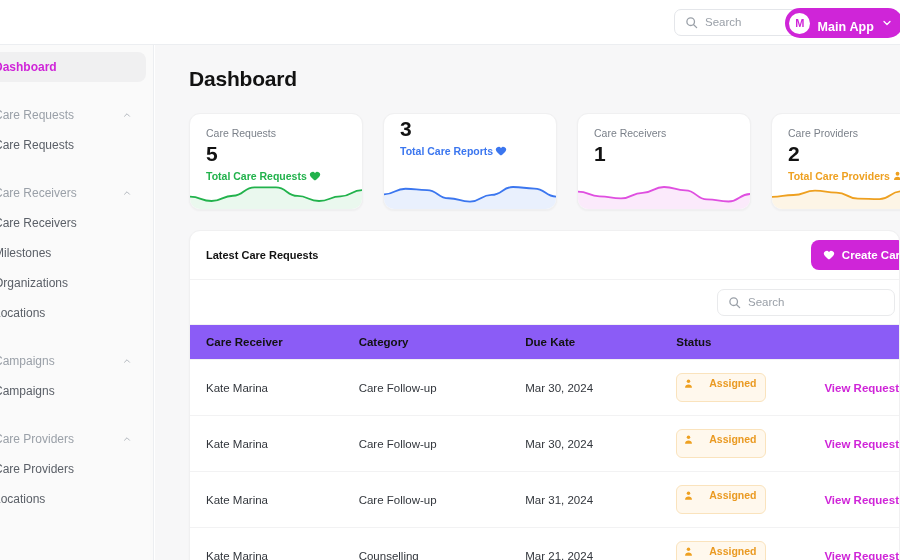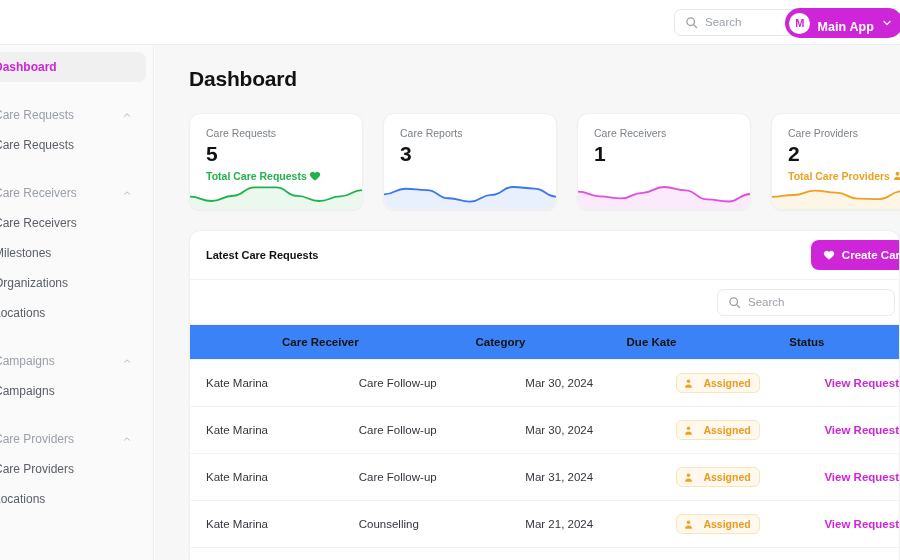--- a/index.html
+++ b/index.html
@@ -106,38 +106,38 @@
     height: 44px; display: flex; align-items: center; justify-content: flex-end;
     padding-right: 4px;
   }
   .tbl-search {
     width: 178px; height: 27px; border: 1px solid #e9eaec; border-radius: 7px;
     display: flex; align-items: center; gap: 7px; padding: 0 10px;
   }
   .tbl-search .ph { font-size: 11.5px; color: #9aa0a8; }
   table { width: 100%; border-collapse: collapse; }
   thead th {
-    text-align: right; font-size: 11.5px; font-weight: 700; color: #121212;
+    text-align: left; font-size: 11.5px; font-weight: 700; color: #121212;
     padding: 11px 0 11px 0; border-top: 1px solid #f2f2f3;
-    border-bottom: 1px solid #f2f2f3; background: #3b82f6;
+    border-bottom: 1px solid #f2f2f3; background: #8b5cf6;
   }
   tbody td {
     font-size: 11.5px; color: #32363c; padding: 13px 0;
     border-bottom: 1px solid #f2f2f3;
   }
   .c1 { width: 172px; padding-left: 16px !important; }
   .c2 { width: 170px; }
   .c3 { width: 155px; }
   .c4 { width: 150px; }
   .c5 { width: 64px; }
   .badge {
-    display: inline-flex; align-items: center; gap: 9px;
+    display: inline-flex; align-items: center; gap: 15px;
     background: #fff8ed; border: 1px solid #fae3bd; border-radius: 6px;
     color: #ea9a22; font-size: 10.5px; font-weight: 700;
-    padding: 3px 8px 3px 6px;
+    padding: 3px 8px 12px 6px;
   }
   .viewlink {
     color: #cf25d8; font-size: 11.5px; font-weight: 700; white-space: nowrap;
   }
 </style>
 </head>
 <body>
 
 <div id="app">
 
@@ -242,22 +242,27 @@
             <svg width="12" height="12" viewBox="0 0 24 24" fill="#22b24c">
               <path d="M12 21s-7.5-4.7-9.4-9A5.2 5.2 0 0 1 12 6.5 5.2 5.2 0 0 1 21.4 12c-1.9 4.3-9.4 9-9.4 9z"></path>
             </svg>
           </div>
           <svg class="spark" viewBox="0 0 176 26" preserveAspectRatio="none">
             <path d="M 0 13.6 C 11 13.6, 11 17.982664385550354, 22 17.982664385550354 C 33 17.982664385550354, 33 12.759863895084036, 44 12.759863895084036 C 55 12.759863895084036, 55 4.312523531411565, 66 4.312523531411565 C 77 4.312523531411565, 77 4.418223435973289, 88 4.418223435973289 C 99 4.418223435973289, 99 12.927173327273369, 110 12.927173327273369 C 121 12.927173327273369, 121 17.98459543709882, 132 17.98459543709882 C 143 17.98459543709882, 143 13.460925946306746, 154 13.460925946306746 C 165 13.460925946306746, 165 7.186564152418159, 176 7.186564152418159 L 176 26 L 0 26 Z" fill="#eaf8ee"></path>
             <path d="M 0 13.6 C 11 13.6, 11 17.982664385550354, 22 17.982664385550354 C 33 17.982664385550354, 33 12.759863895084036, 44 12.759863895084036 C 55 12.759863895084036, 55 4.312523531411565, 66 4.312523531411565 C 77 4.312523531411565, 77 4.418223435973289, 88 4.418223435973289 C 99 4.418223435973289, 99 12.927173327273369, 110 12.927173327273369 C 121 12.927173327273369, 121 17.98459543709882, 132 17.98459543709882 C 143 17.98459543709882, 143 13.460925946306746, 154 13.460925946306746 C 165 13.460925946306746, 165 7.186564152418159, 176 7.186564152418159" fill="none" stroke="#22b24c" stroke-width="1.8" stroke-linecap="round"></path>
           </svg>
         </div>
         <div class="card">
-          <div class="card-label">Care Reports</div>
           <div class="card-value">3</div>
+          <div class="card-foot">
+            <span style="color:#3b76ef">Total Care Reports</span>
+            <svg width="12" height="12" viewBox="0 0 24 24" fill="#3b76ef">
+              <path d="M12 21s-7.5-4.7-9.4-9A5.2 5.2 0 0 1 12 6.5 5.2 5.2 0 0 1 21.4 12c-1.9 4.3-9.4 9-9.4 9z"></path>
+            </svg>
+          </div>
           <svg class="spark" viewBox="0 0 176 26" preserveAspectRatio="none">
             <path d="M 0 11.40859253707913 C 11 11.40859253707913, 11 5.727770776394619, 22 5.727770776394619 C 33 5.727770776394619, 33 7.130611906385056, 44 7.130611906385056 C 55 7.130611906385056, 55 15.231192843057755, 66 15.231192843057755 C 77 15.231192843057755, 77 18.687022130069376, 88 18.687022130069376 C 99 18.687022130069376, 99 11.92409385101456, 110 11.92409385101456 C 121 11.92409385101456, 121 3.9766390232077176, 132 3.9766390232077176 C 143 3.9766390232077176, 143 5.533176196197612, 154 5.533176196197612 C 165 5.533176196197612, 165 13.546860768945844, 176 13.546860768945844 L 176 26 L 0 26 Z" fill="#e9f0fd"></path>
             <path d="M 0 11.40859253707913 C 11 11.40859253707913, 11 5.727770776394619, 22 5.727770776394619 C 33 5.727770776394619, 33 7.130611906385056, 44 7.130611906385056 C 55 7.130611906385056, 55 15.231192843057755, 66 15.231192843057755 C 77 15.231192843057755, 77 18.687022130069376, 88 18.687022130069376 C 99 18.687022130069376, 99 11.92409385101456, 110 11.92409385101456 C 121 11.92409385101456, 121 3.9766390232077176, 132 3.9766390232077176 C 143 3.9766390232077176, 143 5.533176196197612, 154 5.533176196197612 C 165 5.533176196197612, 165 13.546860768945844, 176 13.546860768945844" fill="none" stroke="#3b76ef" stroke-width="1.8" stroke-linecap="round"></path>
           </svg>
         </div>
         <div class="card">
           <div class="card-label">Care Receivers</div>
           <div class="card-value">1</div>
           <svg class="spark" viewBox="0 0 176 26" preserveAspectRatio="none">
             <path d="M 0 8.532130748407774 C 11 8.532130748407774, 11 13.308257547709436, 22 13.308257547709436 C 33 13.308257547709436, 33 15.471536698950977, 44 15.471536698950977 C 55 15.471536698950977, 55 9.823483365282705, 66 9.823483365282705 C 77 9.823483365282705, 77 3.9925546630930038, 88 3.9925546630930038 C 99 3.9925546630930038, 99 7.421990202586105, 110 7.421990202586105 C 121 7.421990202586105, 121 16.365768810822583, 132 16.365768810822583 C 143 16.365768810822583, 143 18.520889323836506, 154 18.520889323836506 C 165 18.520889323836506, 165 10.982895025243733, 176 10.982895025243733 L 176 26 L 0 26 Z" fill="#fbeafb"></path>

